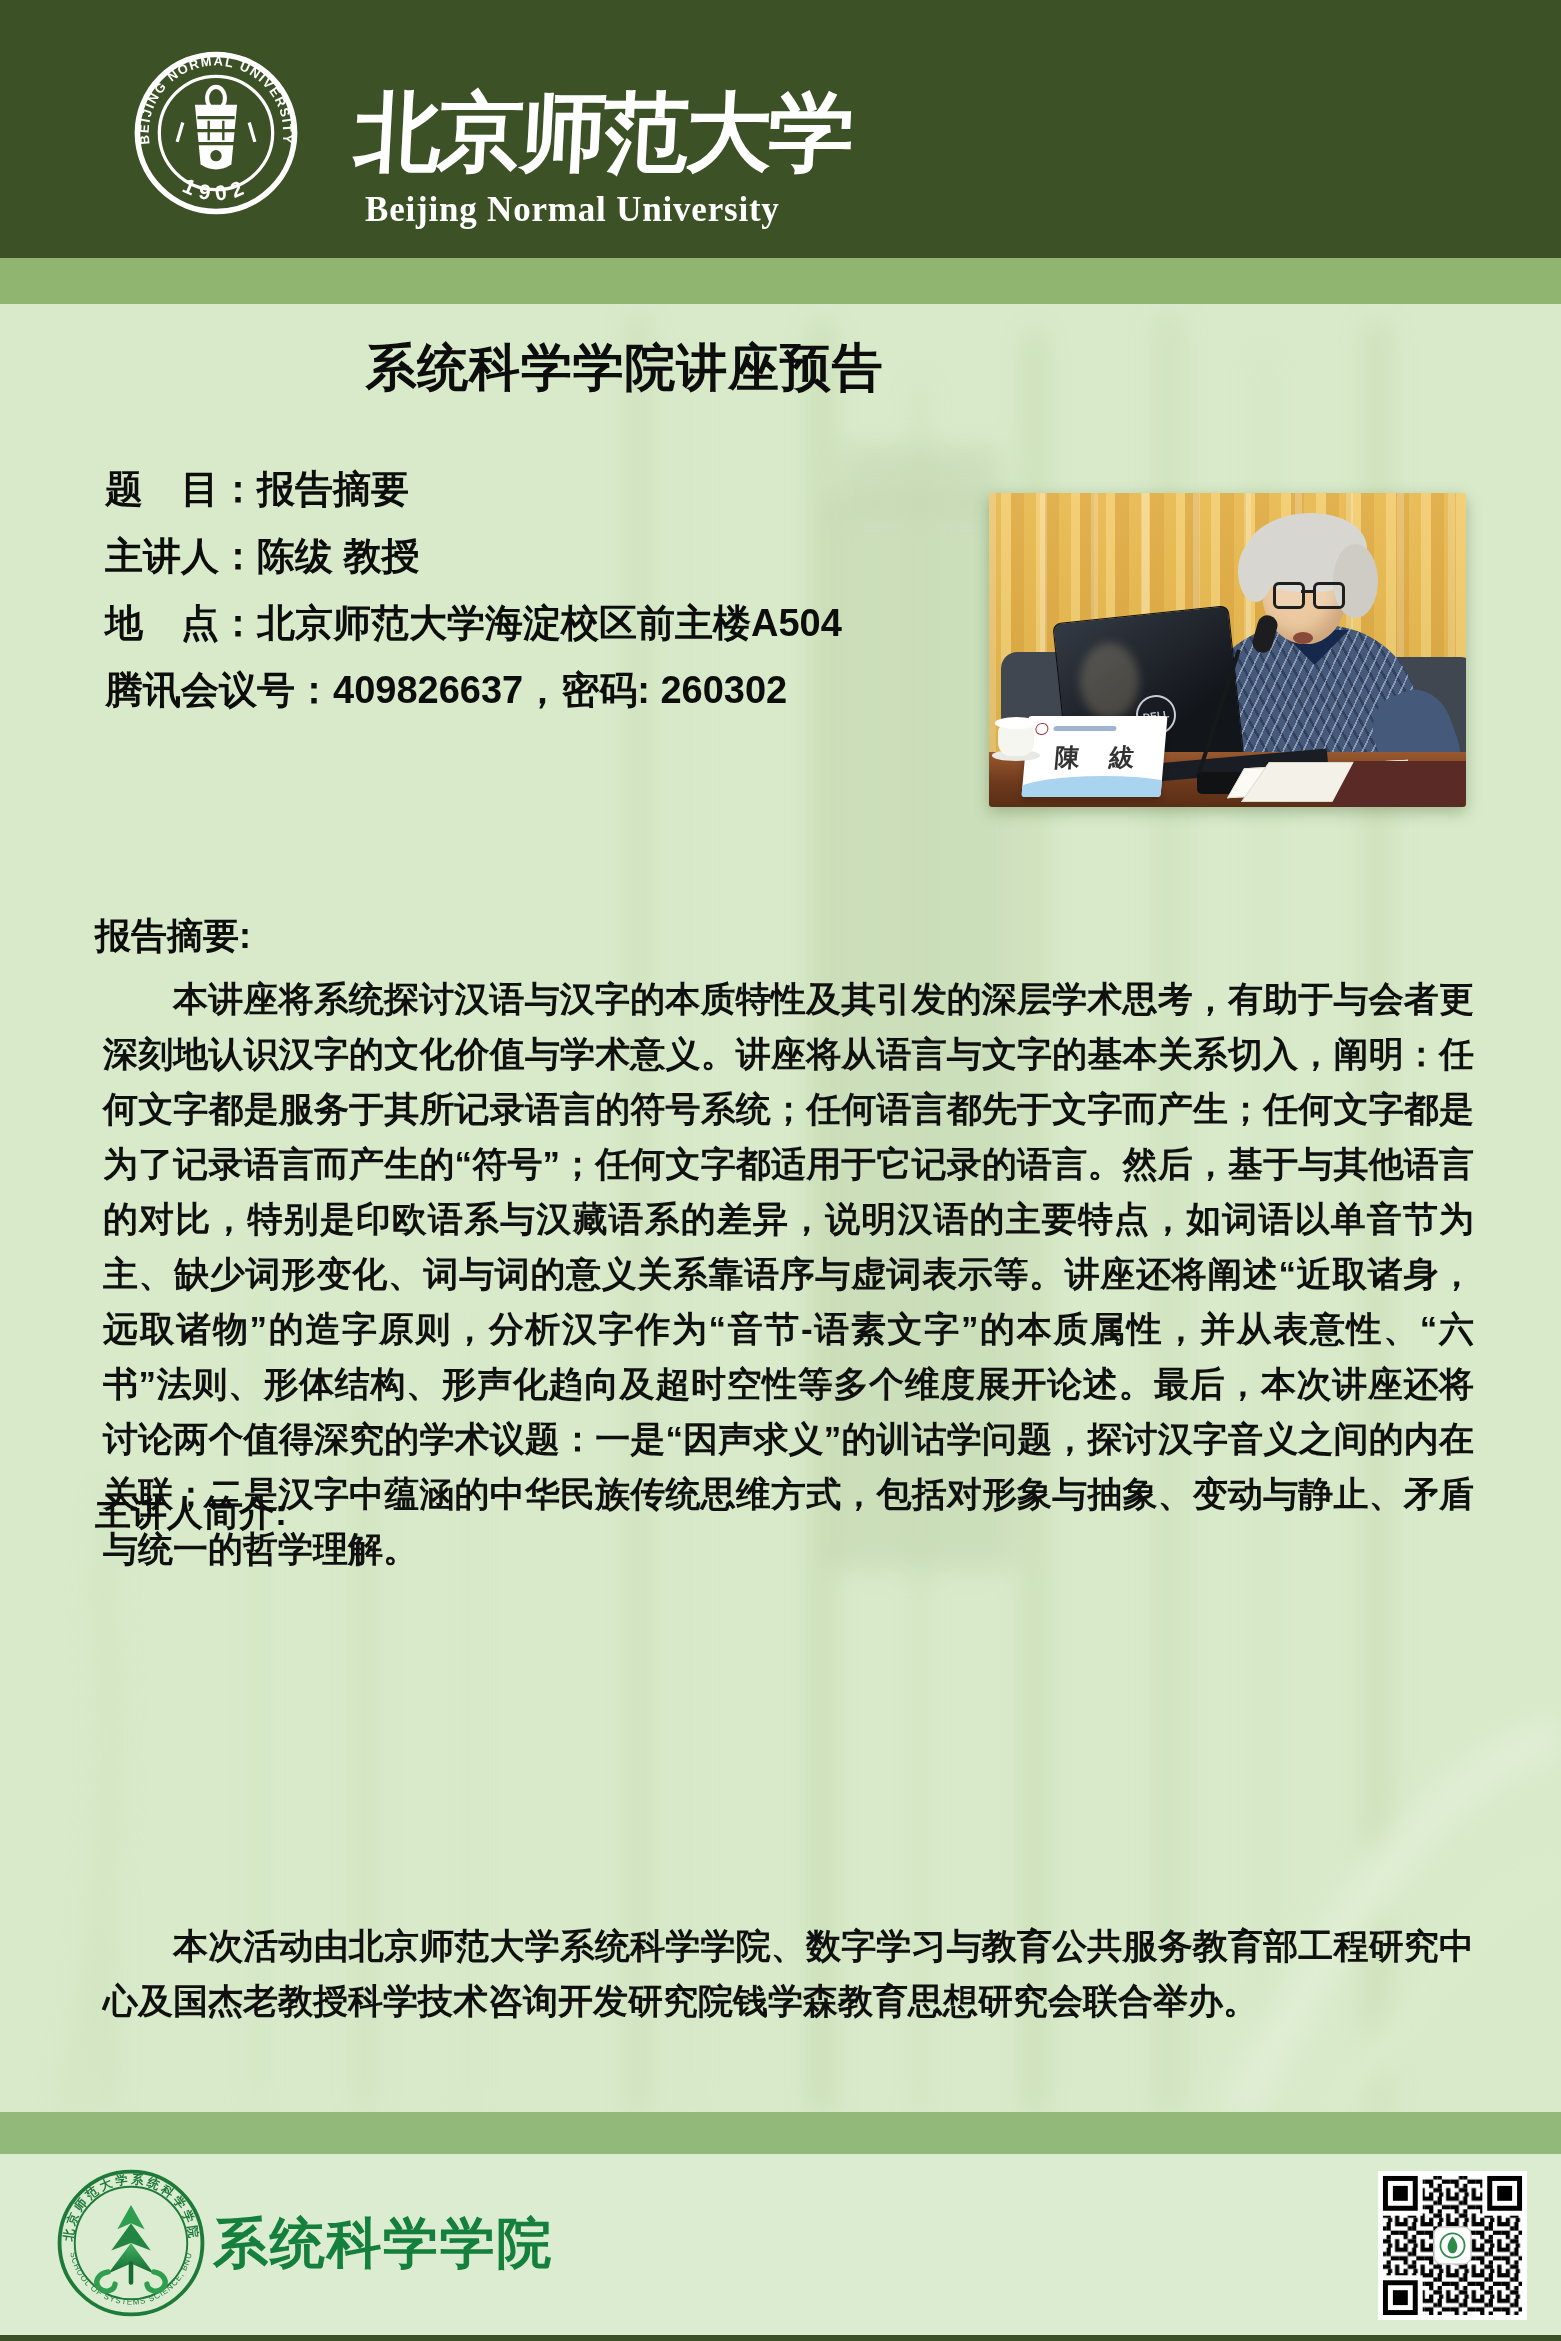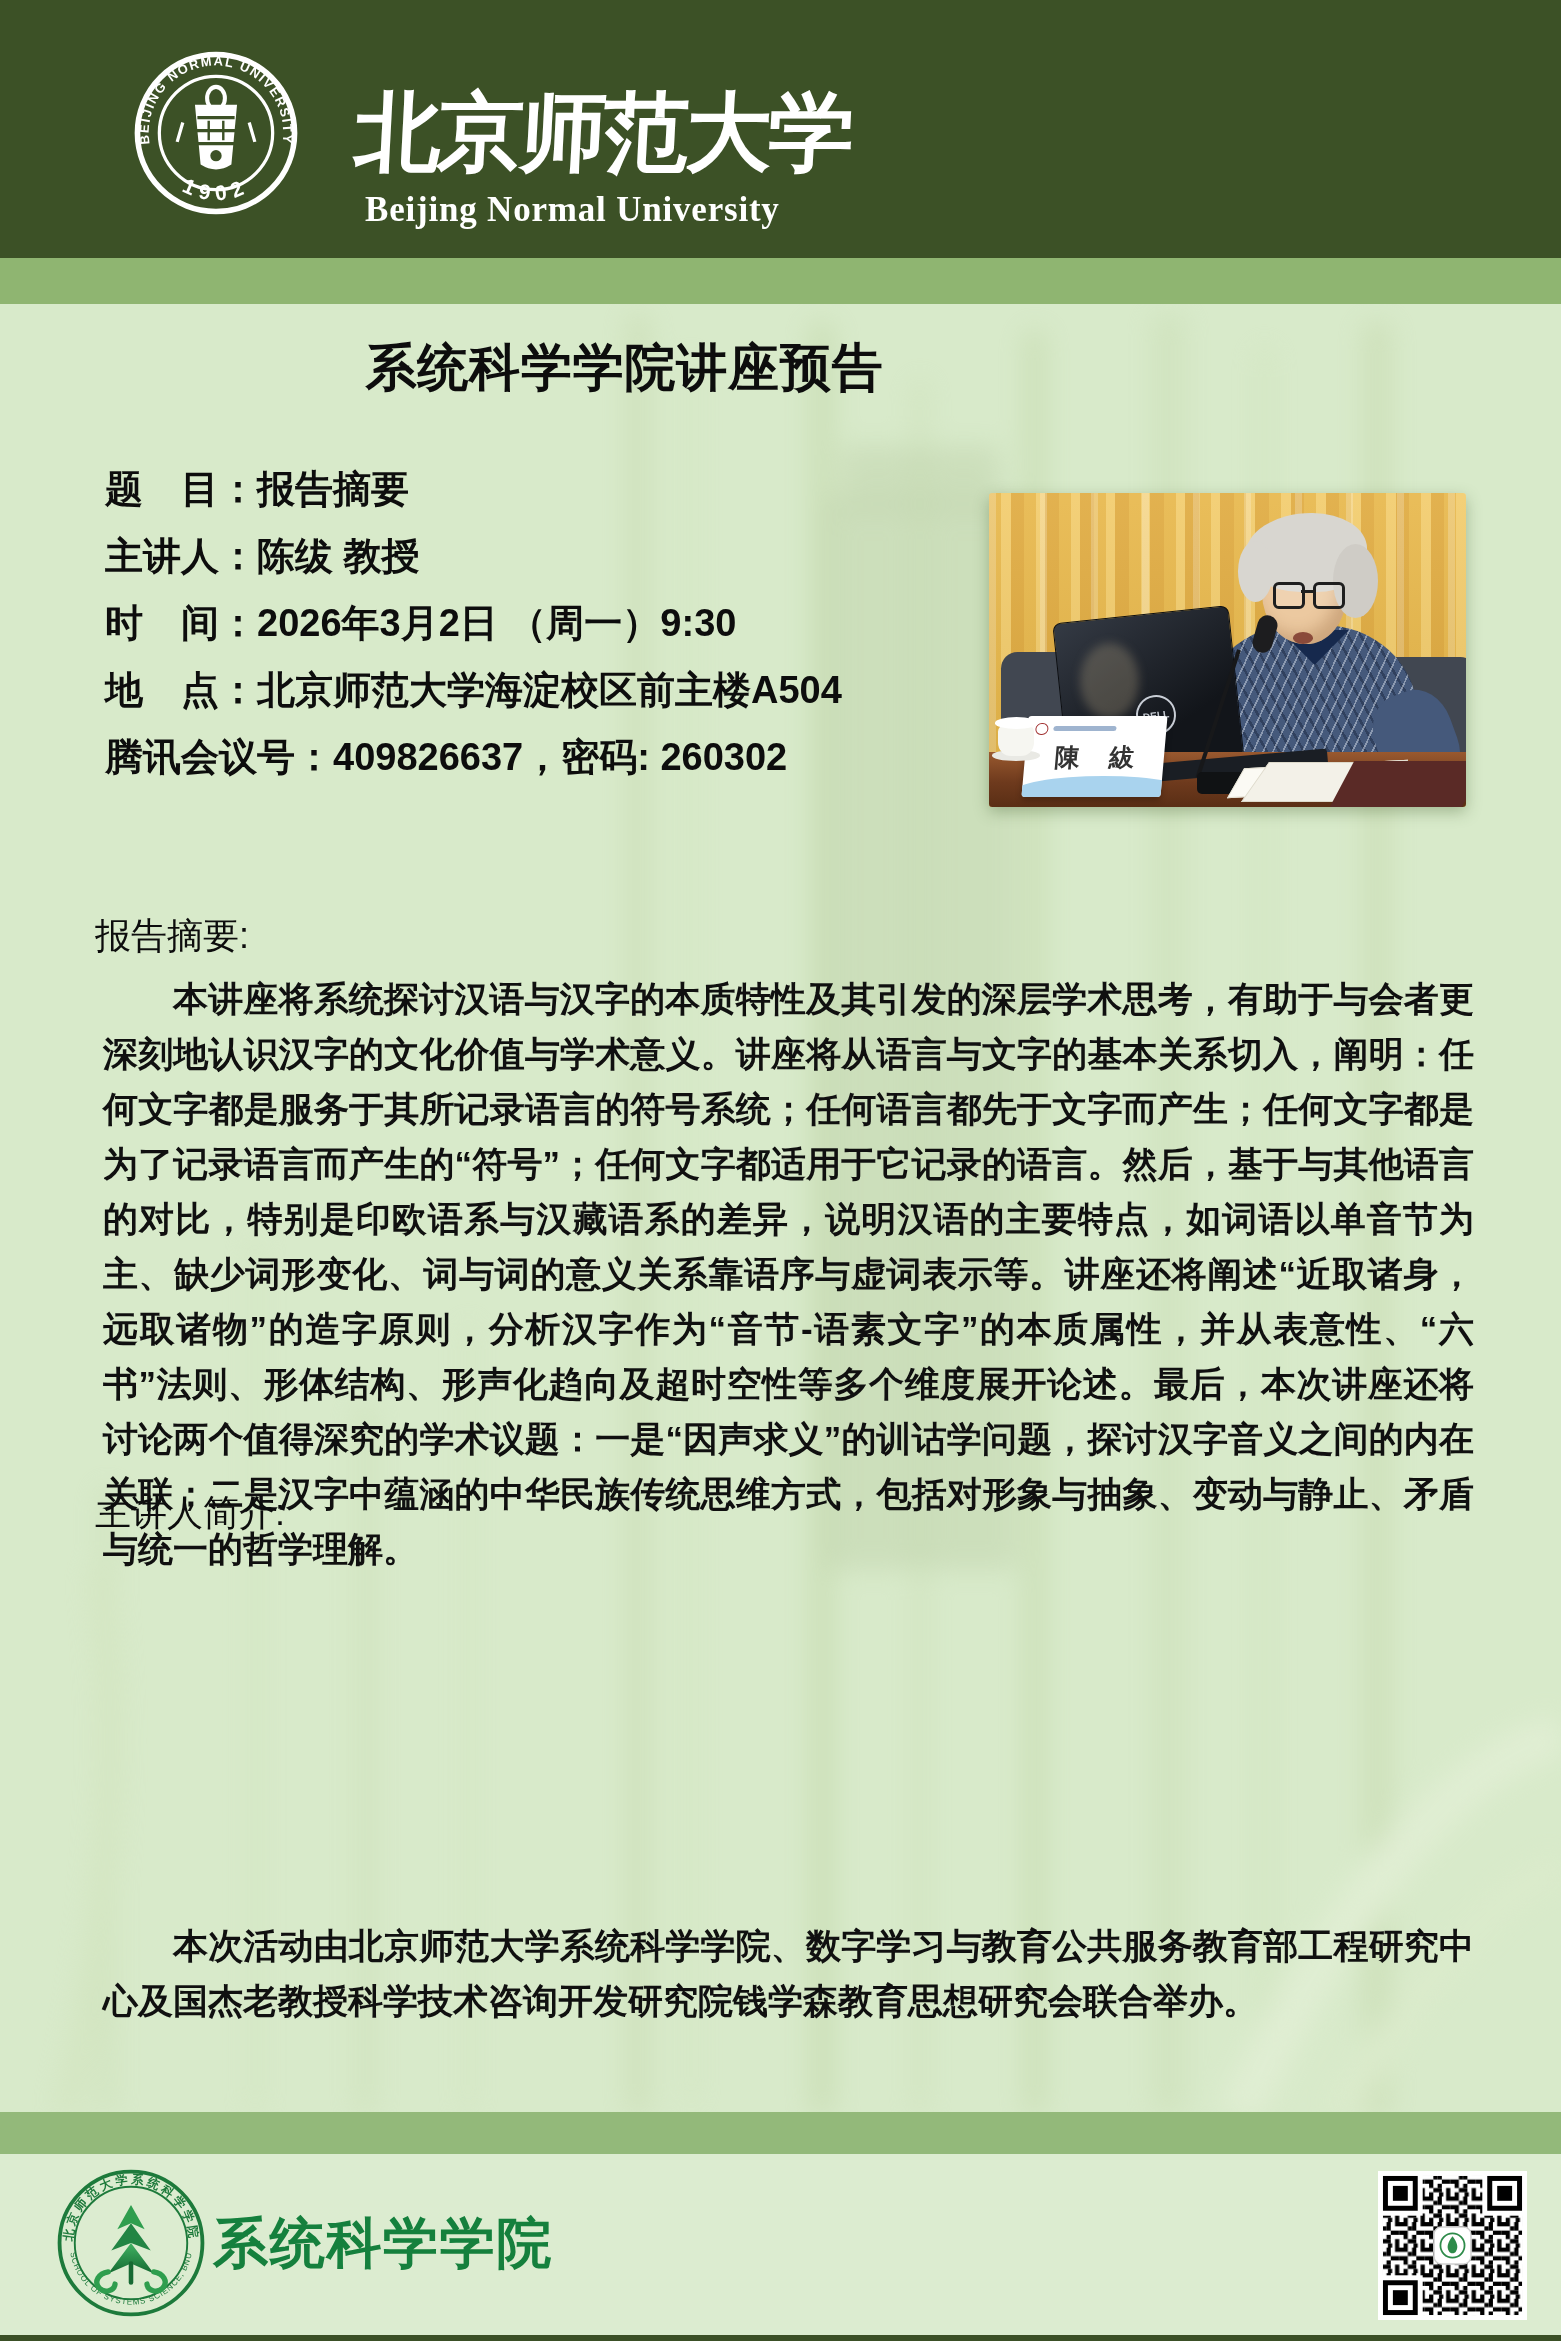--- a/index.html
+++ b/index.html
@@ -33,21 +33,21 @@
   .title{
     position:absolute;left:0;top:334px;width:1249px;margin:0;
     text-align:center;font-size:51px;font-weight:bold;color:#0d0d0d;letter-spacing:0.8px;
   }
   
   .details{position:absolute;left:105px;top:456px;width:876px;}
   .drow{height:67px;line-height:67px;font-size:38px;font-weight:700;color:#0d0d0d;white-space:nowrap;}
   
   .sec-heading{
     position:absolute;left:95px;width:1371px;margin:0;
-    font-size:36px;font-weight:normal;color:#0d0d0d;
+    font-size:36px;font-weight:bold;color:#0d0d0d;
   }
   .para{
     position:absolute;left:95px;width:1371px;margin:8px;
     font-size:35px;line-height:55px;color:#101010;
     text-align:justify;text-indent:2em;font-weight:600;
   }
   .abstract-h{top:912px;}
   .abstract-p{top:963px;}
   .bio-h{top:1489px;}
   .bio-p{top:1631px;}
@@ -194,21 +194,20 @@
     <div class="uni-en">Beijing Normal University</div>
   </header>
 
   <div class="strip-top"></div>
 
   <h1 class="title">系统科学学院讲座预告</h1>
 
   <section class="details">
     <div class="drow"><span>题　目：</span><span>报告摘要</span></div>
     <div class="drow"><span>主讲人：</span><span>陈绂 教授</span></div>
-    <div class="drow"><span>时　间：</span><span>2026年3月2日 （周一）9:30</span></div>
     <div class="drow"><span>地　点：</span><span>北京师范大学海淀校区前主楼A504</span></div>
     <div class="drow"><span>腾讯会议号：</span><span>409826637，密码: 260302</span></div>
   </section>
 
   <div class="photo">
     <div class="ph-curtain"></div>
     <div class="ph-chair ph-chair-l"></div>
     <div class="ph-chair ph-chair-r"></div>
     <div class="ph-shirt"></div>
     <div class="ph-collar"></div>

